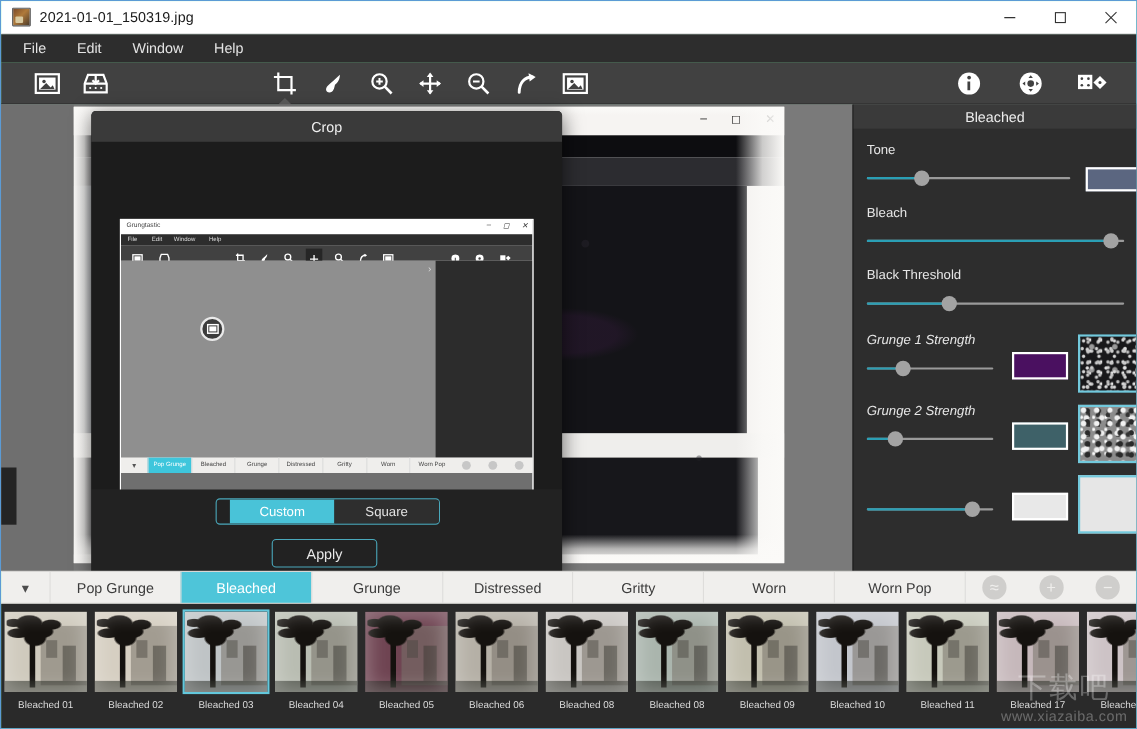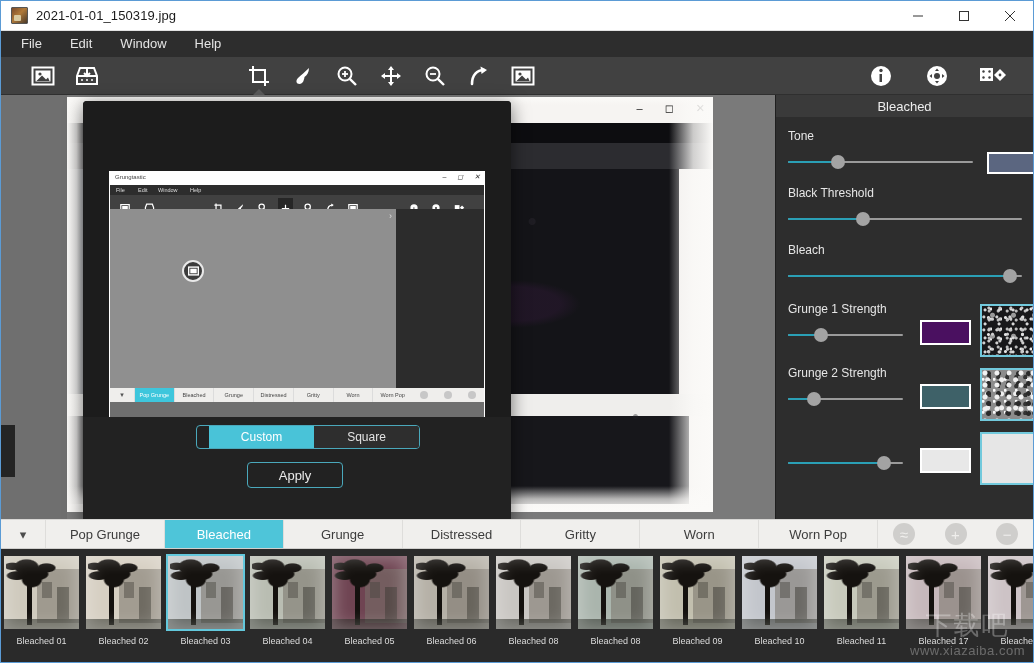--- a/index.html
+++ b/index.html
@@ -180,21 +180,21 @@
   .handle{
     position:absolute; width:22px;height:22px;border-radius:50%;
     background:#3c3c3c;border:2px solid #e9e9e9;
     display:flex;align-items:center;justify-content:center;
   }
   .handle svg{display:block;}
   .h-tl{left:99px; top:159px;}
 
   .crop-controls{ position:relative; height:80px; background:#222; }
   .seg{
-    position:absolute; left:113px; top:8px; width:224px; height:24px;
+    position:absolute; left:113px; top:8px; width:204px; height:24px;
     display:flex; border:1px solid #4aa8bb; border-radius:4px; overflow:hidden;padding-left:12px;
   }
   .seg div{ flex:1; display:flex;align-items:center;justify-content:center; font-size:12px; }
   .seg .on{ background:#49c3d8; color:#fff; }
   .seg .off{ background:#2e2e2e; color:#e3e3e3; }
   .apply-btn{
     position:absolute; left:164px; top:45px; width:96px; height:26px;
     border:1px solid #4aa8bb; border-radius:4px; background:#222;
     display:flex;align-items:center;justify-content:center; color:#eaeaea; font-size:13px;
   }
@@ -203,21 +203,21 @@
   .right-panel{
     position:absolute; right:0; top:94px; width:258px; bottom:143px;
     background:#2d2d2d; border-left:1px solid #1f1f1f;
   }
   .rp-header{
     height:22px; background:#3a3a3a; color:#ededed; font-size:13px;
     display:flex;align-items:center;justify-content:center;
   }
   .rp-body{ padding: 12px 28px 0 12px; }
   .ctrl{ position:relative; margin-bottom: 8px; height:49px; }
-  .ctrl.with-swatch{ height:49px; }
+  .ctrl.with-swatch{ height:49px;font-style:italic; }
   .ctrl .lab{ font-size:12px; color:#e6e6e6; margin-bottom:9px; display:block;}
   .track{
     position:absolute; left:0; height:2px; background:#9a9a9a; border-radius:1px;
   }
   .fill{ position:absolute; left:0; height:2px; background:#2a9fb5; border-radius:1px; }
   .knob{
     position:absolute; width:14px;height:14px;border-radius:50%;
     background:#a3a3a3; transform:translate(-50%,-50%);
   }
   .swatch{
@@ -495,20 +495,21 @@
         <div class="gd-edge-l"></div>
         <div class="gd-edge-r"></div>
         <div class="gd-edge-b"></div>
       </div>
 
       <div class="canvas-chevron">›</div>
     </div>
   </div>
 
   <div class="crop-dialog">
+    <div class="crop-header">Crop</div>
     <div class="crop-body">
       <div class="crop-img">
         <div class="ci-title">
           <span class="t">Grungtastic</span>
           <span class="w">
               <i>–</i>
               <i>◻</i>
               <i>✕</i>
             </span>
         </div>
@@ -612,31 +613,31 @@
 
       <div class="ctrl">
         <span class="lab">Tone</span>
         <div class="track" style="top:32px;width:185px"></div>
         <div class="fill" style="top:32px;width:50px"></div>
         <div class="knob" style="top:33px;left:50px"></div>
         <div class="swatch" style="top:23px;left:199px;width:55px;height:22px;background:#5b6680"></div>
       </div>
 
       <div class="ctrl">
+        <span class="lab">Bleach</span>
+        <div class="track" style="top:32px;width:234px"></div>
+        <div class="fill" style="top:32px;width:222px"></div>
+        <div class="knob" style="top:33px;left:222px"></div>
+      </div>
+
+      <div class="ctrl">
         <span class="lab">Black Threshold</span>
         <div class="track" style="top:32px;width:234px"></div>
         <div class="fill" style="top:32px;width:75px"></div>
         <div class="knob" style="top:33px;left:75px"></div>
-      </div>
-
-      <div class="ctrl">
-        <span class="lab">Bleach</span>
-        <div class="track" style="top:32px;width:234px"></div>
-        <div class="fill" style="top:32px;width:222px"></div>
-        <div class="knob" style="top:33px;left:222px"></div>
       </div>
 
       <div class="ctrl with-swatch" style="margin-top:10px;height:56px">
         <span class="lab">Grunge 1 Strength</span>
         <div class="track" style="top:32px;width:115px"></div>
         <div class="fill" style="top:32px;width:33px"></div>
         <div class="knob" style="top:33px;left:33px"></div>
         <div class="swatch" style="top:18px;left:132px;width:51px;height:25px;background:#4a1060"></div>
         <div class="tex tex-dark" style="top:2px;left:192px;width:55px;height:53px"></div>
       </div>

